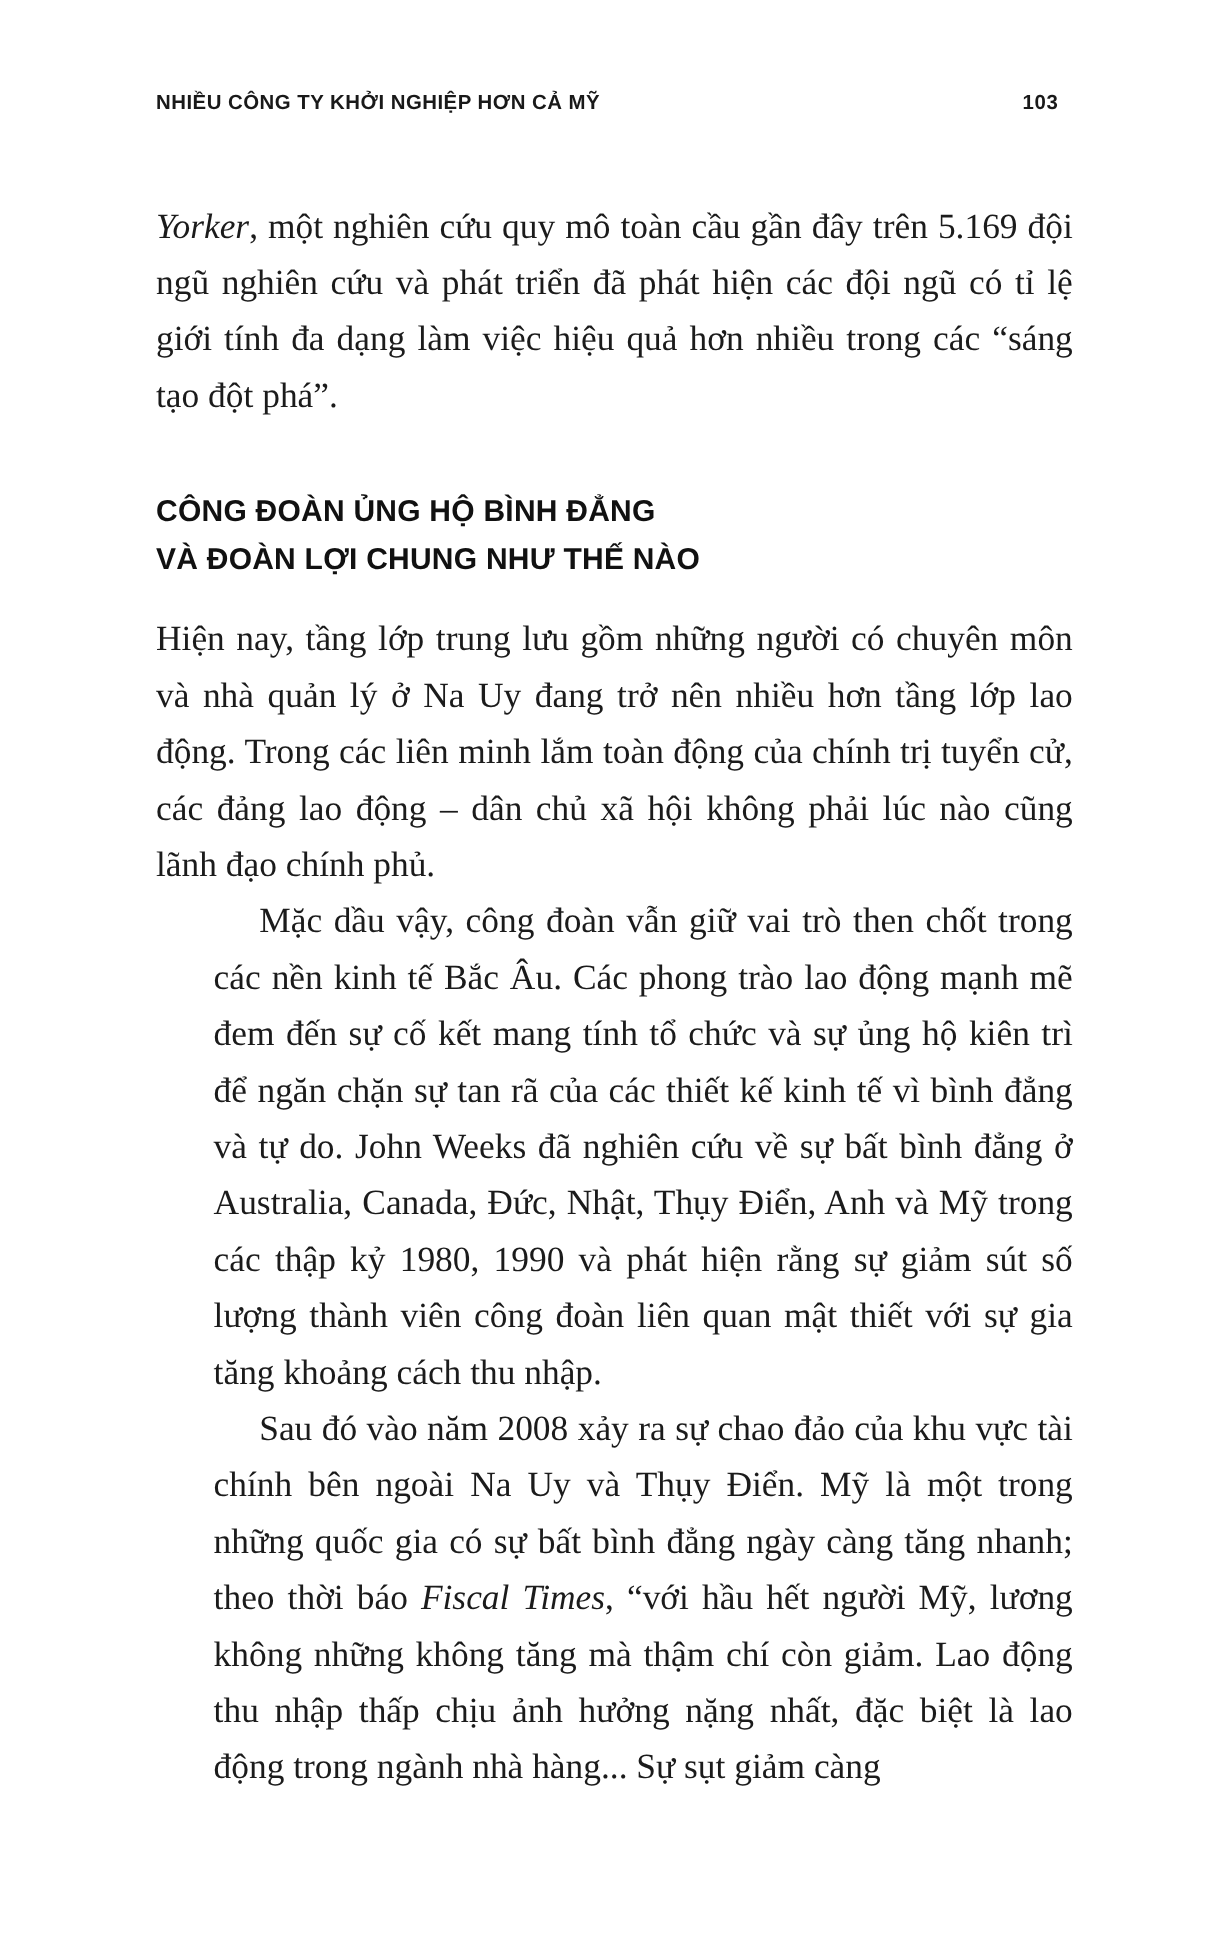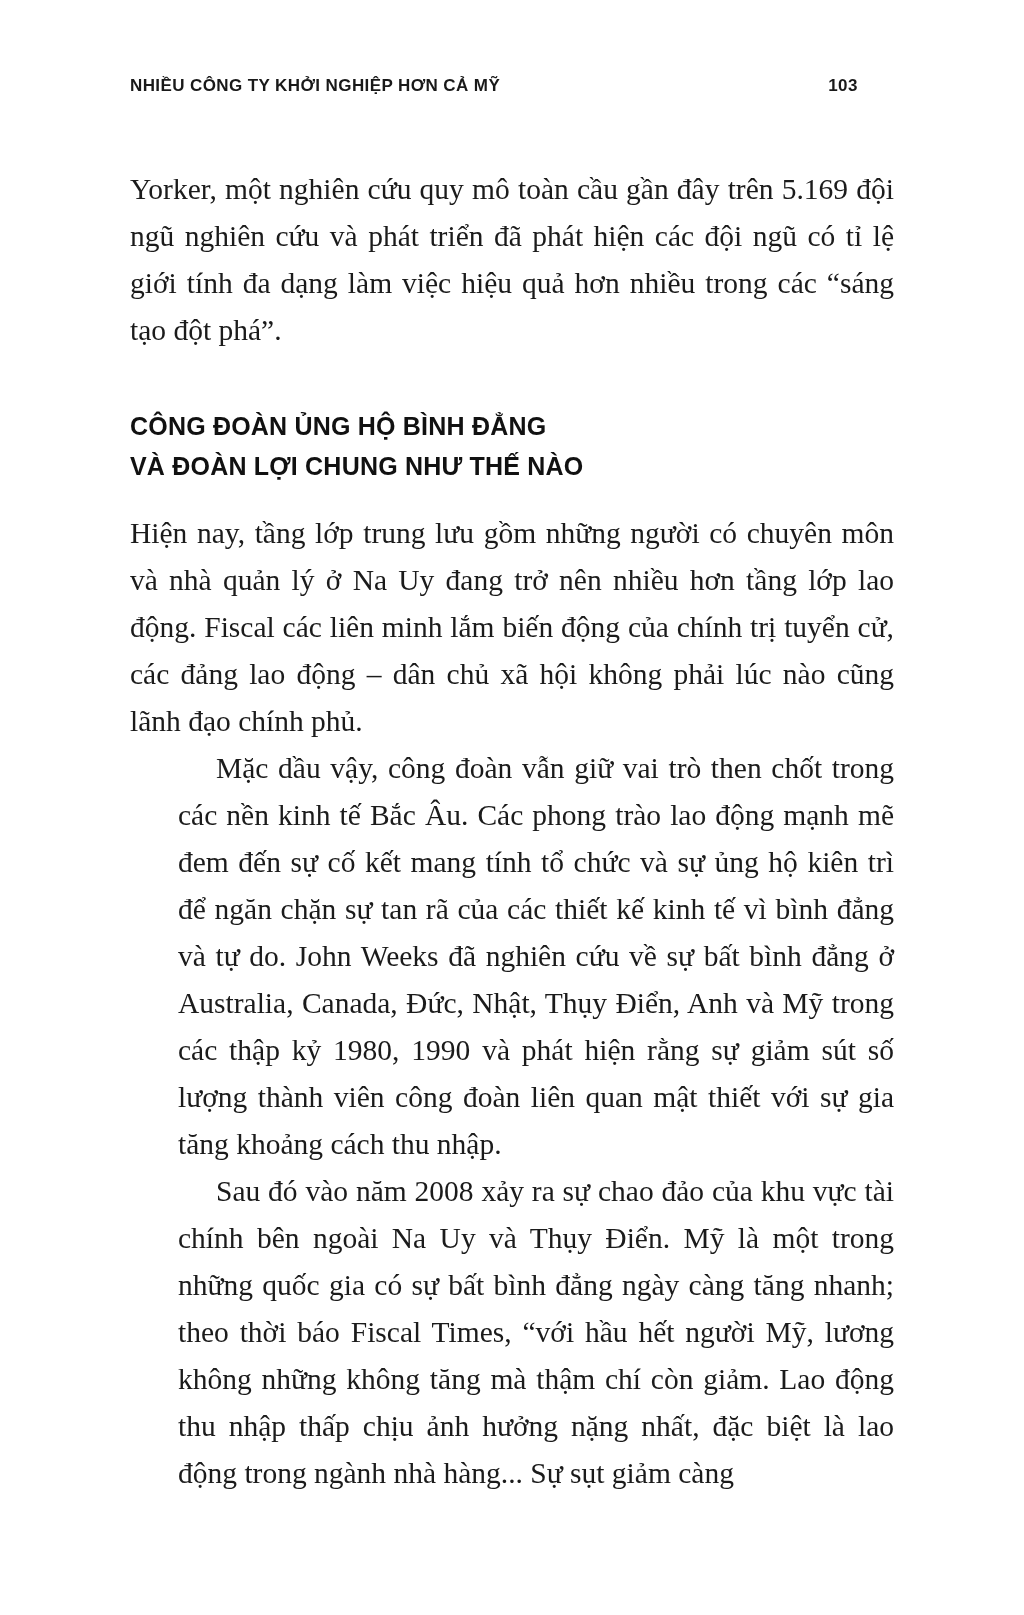--- a/index.html
+++ b/index.html
@@ -23,37 +23,38 @@
     justify-content: space-between;
     align-items: baseline;
     font-family: "Liberation Sans", sans-serif;
     font-weight: 700;
     font-size: 17px;
     letter-spacing: 0.4px;
     color: #191919;
     margin-bottom: 70px;
   }
   .page-number {
-    margin-right: 36px;
+    margin-right: 12px;
     letter-spacing: 0.5px;
   }
   .body-text {
     font-size: 29.5px;
     line-height: 47px;
     text-align: justify;
     color: #1b1b1b;
   }
   .para {
     margin: 0;
   }
   .para.indent {
     text-indent: 38px;
     margin-left: 48px;
   }
   .italic {
+    font-style: italic;
   }
   .section-heading {
     font-family: "Liberation Sans", sans-serif;
     font-weight: 700;
     font-size: 25px;
     line-height: 40px;
     letter-spacing: 0.2px;
     color: #111111;
     margin: 52px 0 24px 0;
     text-align: left;
@@ -63,17 +64,17 @@
 <body>
 
 <div class="page">
   <div class="running-header">
     <span class="running-title">NHIỀU CÔNG TY KHỞI NGHIỆP HƠN CẢ MỸ</span>
     <span class="page-number">103</span>
   </div>
   <div class="body-text" id="body-text">
       <p class="para"><span class="italic">Yorker</span><span>, một nghiên cứu quy mô toàn cầu gần đây trên 5.169 đội ngũ nghiên cứu và phát triển đã phát hiện các đội ngũ có tỉ lệ giới tính đa dạng làm việc hiệu quả hơn nhiều trong các “sáng tạo đột phá”.</span></p>
       <h2 class="section-heading"><span>CÔNG ĐOÀN ỦNG HỘ BÌNH ĐẲNG</span><br><span>VÀ ĐOÀN LỢI CHUNG NHƯ THẾ NÀO</span></h2>
-      <p class="para"><span>Hiện nay, tầng lớp trung lưu gồm những người có chuyên môn và nhà quản lý ở Na Uy đang trở nên nhiều hơn tầng lớp lao động. Fiscal các liên minh lắm biến động của chính trị tuyển cử, các đảng lao động – dân chủ xã hội không phải lúc nào cũng lãnh đạo chính phủ.</span></p>
+      <p class="para"><span>Hiện nay, tầng lớp trung lưu gồm những người có chuyên môn và nhà quản lý ở Na Uy đang trở nên nhiều hơn tầng lớp lao động. Trong các liên minh lắm toàn động của chính trị tuyển cử, các đảng lao động – dân chủ xã hội không phải lúc nào cũng lãnh đạo chính phủ.</span></p>
       <p class="para indent"><span>Mặc dầu vậy, công đoàn vẫn giữ vai trò then chốt trong các nền kinh tế Bắc Âu. Các phong trào lao động mạnh mẽ đem đến sự cố kết mang tính tổ chức và sự ủng hộ kiên trì để ngăn chặn sự tan rã của các thiết kế kinh tế vì bình đẳng và tự do. John Weeks đã nghiên cứu về sự bất bình đẳng ở Australia, Canada, Đức, Nhật, Thụy Điển, Anh và Mỹ trong các thập kỷ 1980, 1990 và phát hiện rằng sự giảm sút số lượng thành viên công đoàn liên quan mật thiết với sự gia tăng khoảng cách thu nhập.</span></p>
       <p class="para indent"><span>Sau đó vào năm 2008 xảy ra sự chao đảo của khu vực tài chính bên ngoài Na Uy và Thụy Điển. Mỹ là một trong những quốc gia có sự bất bình đẳng ngày càng tăng nhanh; theo thời báo </span><span class="italic">Fiscal Times</span><span>, “với hầu hết người Mỹ, lương không những không tăng mà thậm chí còn giảm. Lao động thu nhập thấp chịu ảnh hưởng nặng nhất, đặc biệt là lao động trong ngành nhà hàng... Sự sụt giảm càng</span></p>
     </div>
 </div>
 
 </body></html>

